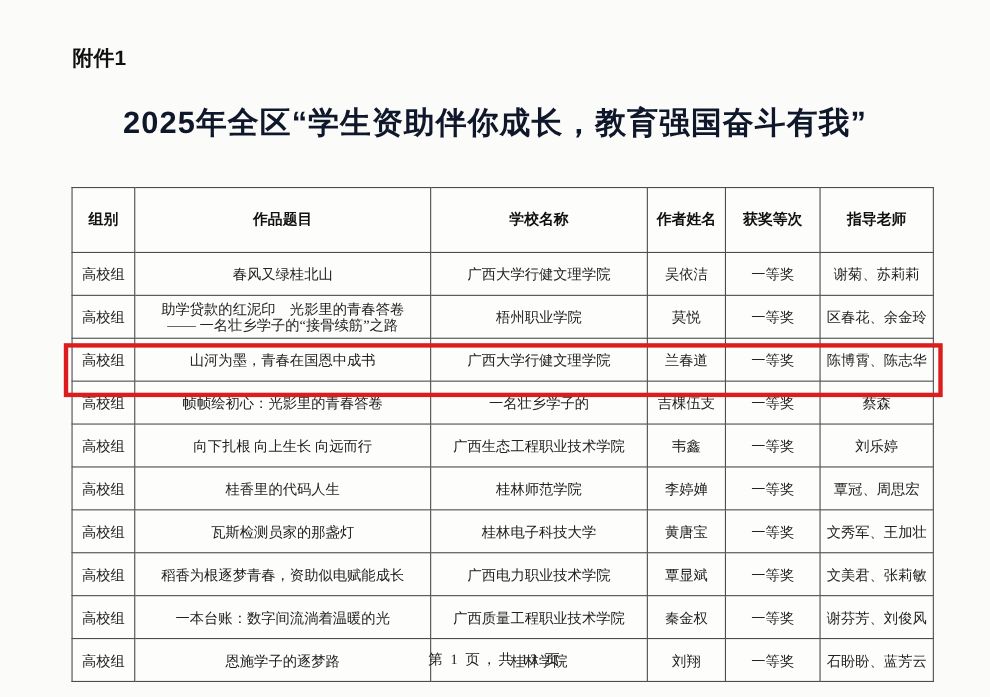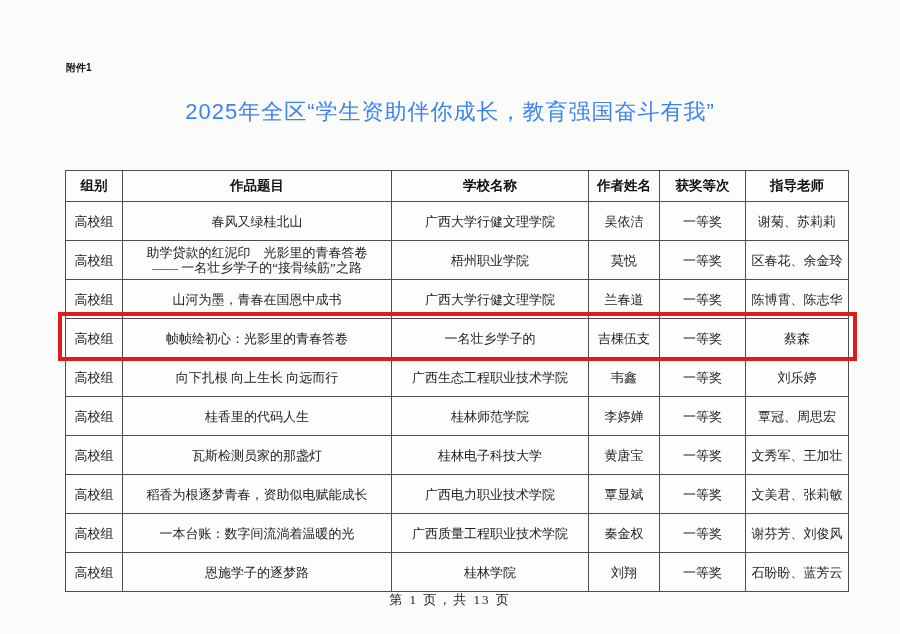--- a/index.html
+++ b/index.html
@@ -13,51 +13,51 @@
     height: 634px;
     margin: 0 auto;
     background: #fbfbfa;
     overflow: hidden;
     font-family: "Liberation Serif", "DejaVu Serif", serif;
     color: #1c1c1c;
   }
   .attachment-label {
     position: absolute;
     left: 66px;
-    top: 61px;
+    top: 40px;
     font-family: "Liberation Sans", "DejaVu Sans", sans-serif;
     font-weight: bold;
-    font-size: 10px;
+    font-size: 19px;
     color: #111;
   }
   .doc-title {
     position: absolute;
     top: 96px;
     left: 0;
     width: 100%;
     text-align: center;
     font-family: "Liberation Sans", "DejaVu Sans", sans-serif;
-    font-weight: normal;
-    font-size: 22px;
+    font-weight: bold;
+    font-size: 28px;
     line-height: 31px;
     letter-spacing: 1px;
-    color: #3b82f6;
+    color: #0f172a;
   }
   table.award-table {
     position: absolute;
     left: 65px;
     top: 170px;
     width: 783px;
     border-collapse: collapse;
     table-layout: fixed;
   }
   .award-table th {
     border: 1px solid #4d4d4d;
     height: 26px;
-    padding: 2px 4px;
+    padding: 16px 4px;
     font-family: "Liberation Sans", "DejaVu Sans", sans-serif;
     font-weight: bold;
     font-size: 13.5px;
     text-align: center;
     color: #111;
     background: #fdfdfc;
   }
   .award-table td {
     border: 1px solid #4d4d4d;
     height: 36px;

